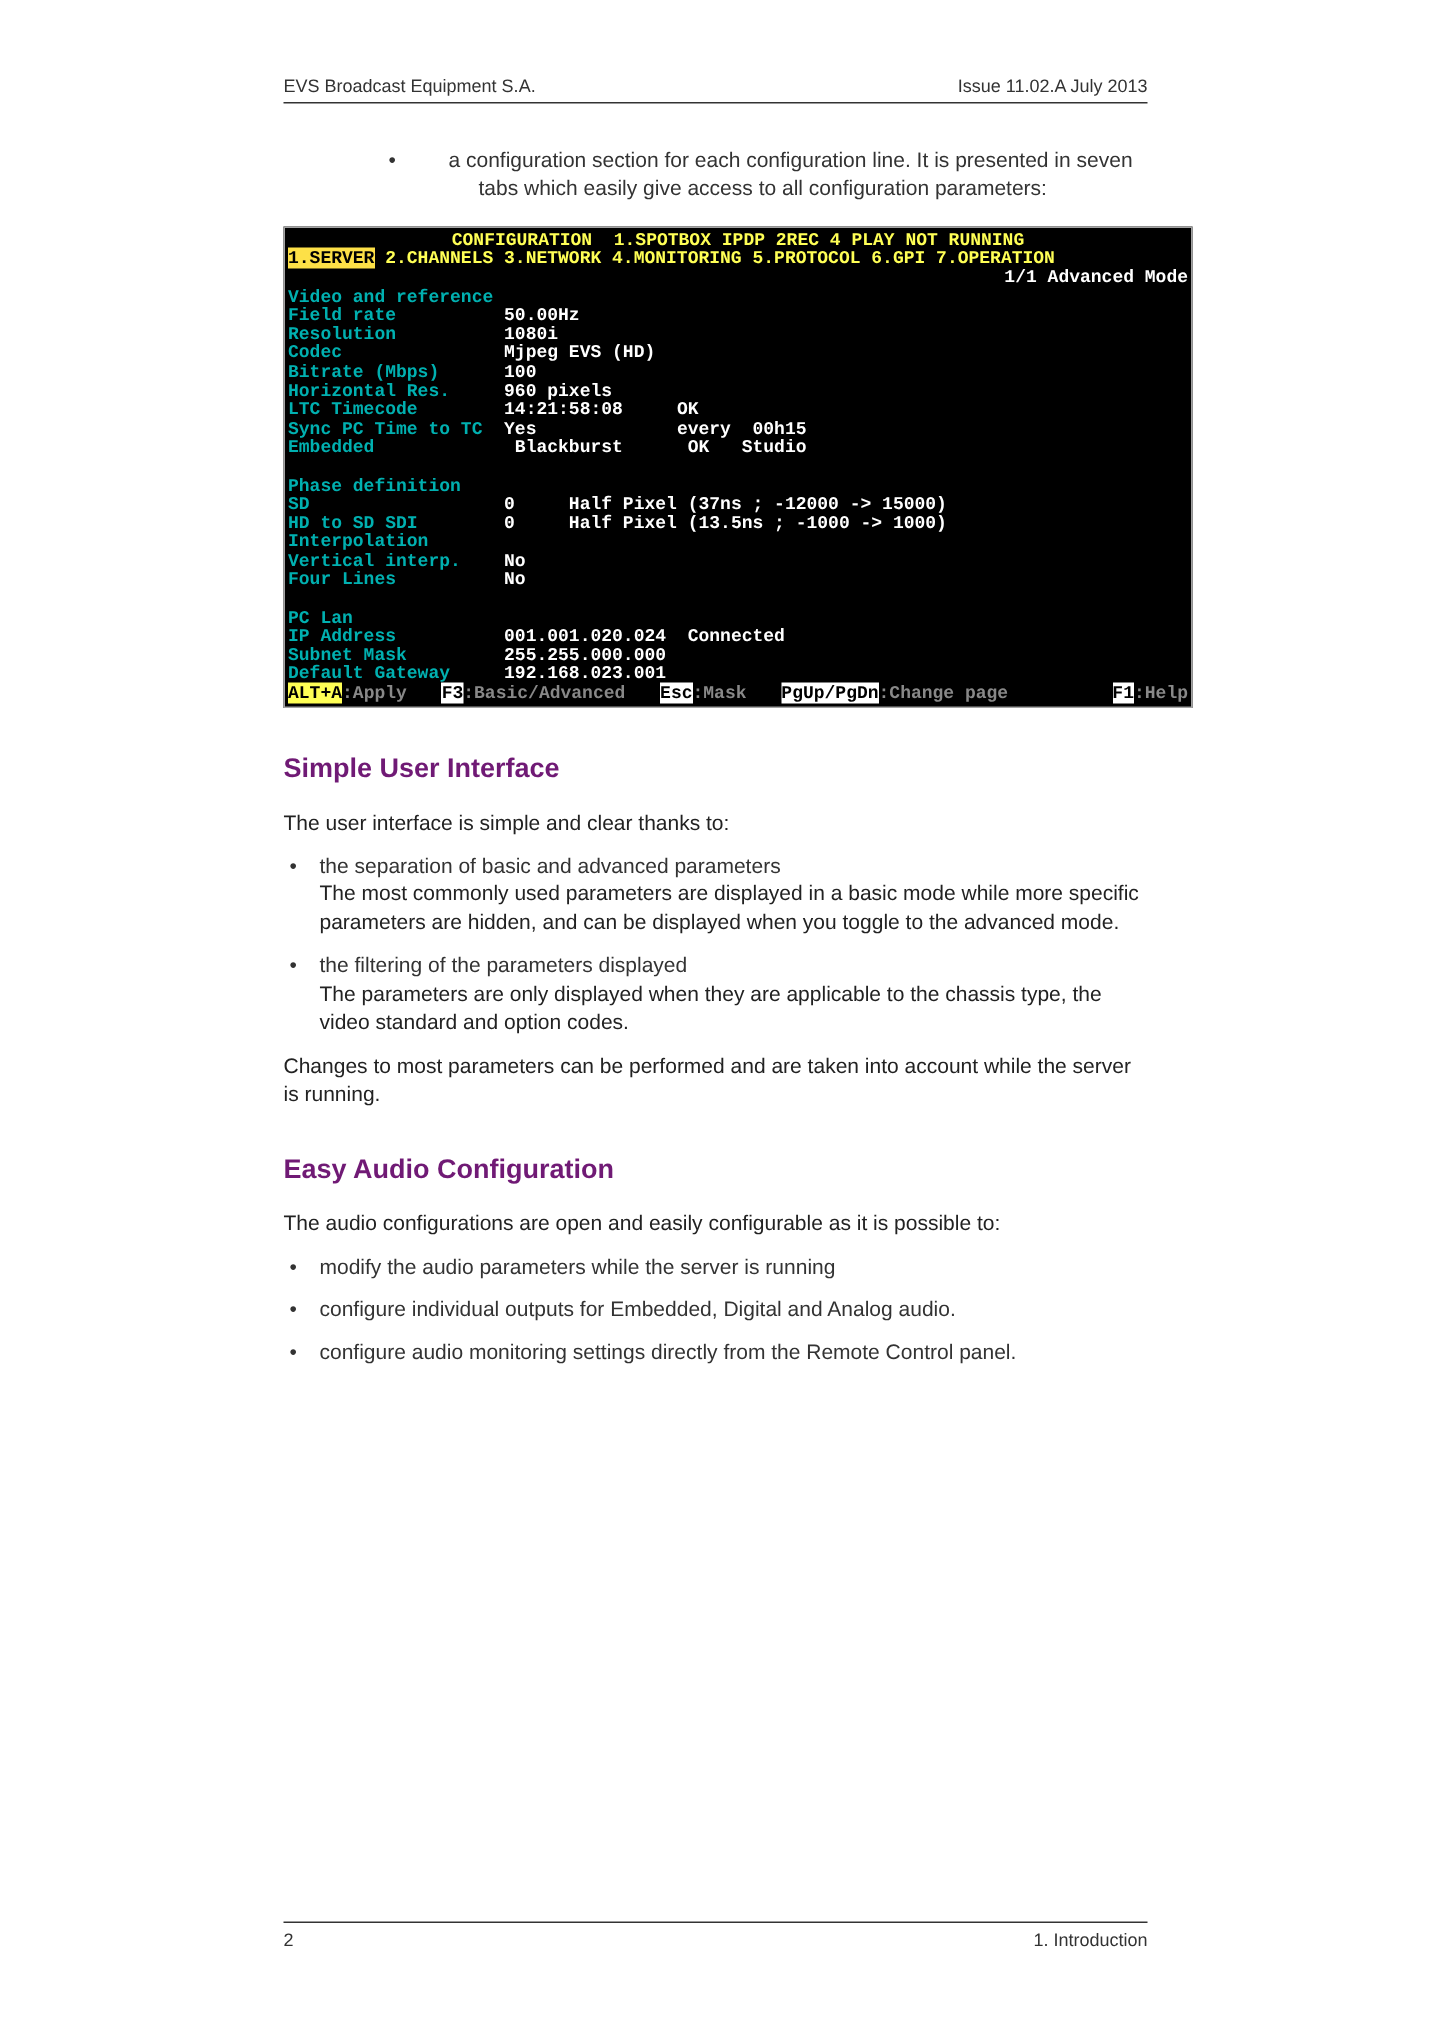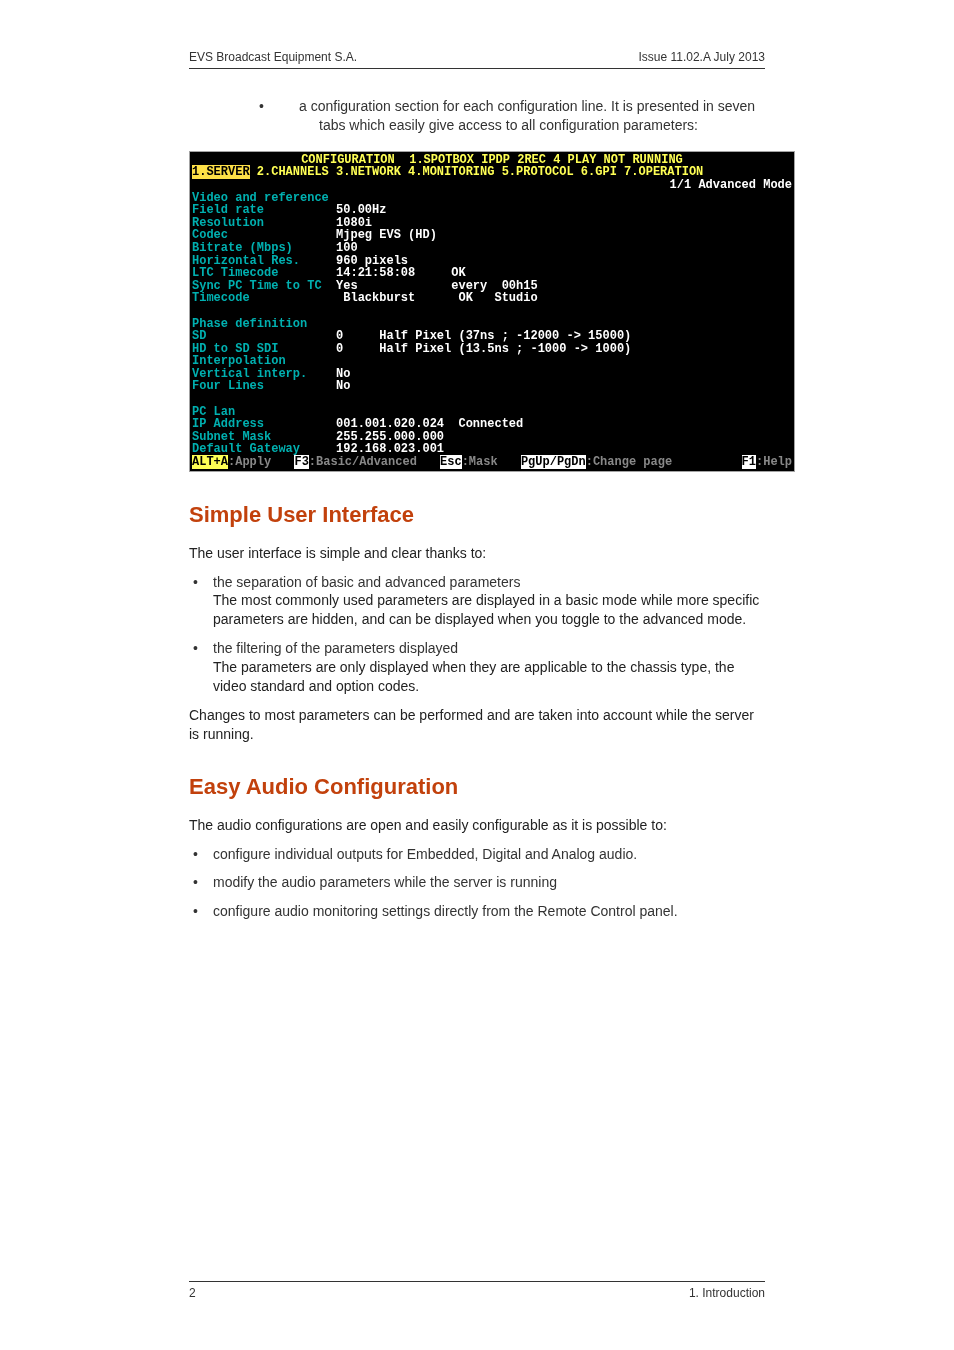--- a/index.html
+++ b/index.html
@@ -52,22 +52,22 @@
   .sc-tabs .sel { background: #fde047; color: #000; }
   .sc-mode { color: #fff; text-align: right; font-weight: bold; white-space: pre; }
   .sc-row { white-space: pre; font-weight: bold; }
   .sc-h { color: #00b0b0; }
   .sc-footer { white-space: pre; font-weight: bold; }
   .sc-footer .k { background: #ffff55; color:#000; }
   .sc-footer .kw { background: #fff; color:#000;margin-left:16px; }
   .sc-footer .gr { color: #888; }
 
   h2.section {
-    font-size: 22px;
-    color: #c2410c;
+    font-size: 18px;
+    color: #701a75;
     margin: 30px 0 16px 0;
     font-weight: bold;
   }
   p.body {
     font-size: 14px;
     line-height: 1.35;
     margin: 0 0 10px 0;
     color: #222;
   }
   ul.bodylist {
@@ -124,21 +124,21 @@
     <div class="sc-mode">1/1 Advanced Mode</div>
     <div id="sc-body">
         <div class="sc-row sc-h">Video and reference</div>
         <div class="sc-row"><span class="sc-h">Field rate          </span><span>50.00Hz</span></div>
         <div class="sc-row"><span class="sc-h">Resolution          </span><span>1080i</span></div>
         <div class="sc-row"><span class="sc-h">Codec               </span><span>Mjpeg EVS (HD)</span></div>
         <div class="sc-row"><span class="sc-h">Bitrate (Mbps)      </span><span>100</span></div>
         <div class="sc-row"><span class="sc-h">Horizontal Res.     </span><span>960 pixels</span></div>
         <div class="sc-row"><span class="sc-h">LTC Timecode        </span><span>14:21:58:08     OK</span></div>
         <div class="sc-row"><span class="sc-h">Sync PC Time to TC  </span><span>Yes             every  00h15</span></div>
-        <div class="sc-row"><span class="sc-h">Timecode             </span><span>Blackburst      OK   Studio</span></div>
+        <div class="sc-row"><span class="sc-h">Embedded             </span><span>Blackburst      OK   Studio</span></div>
         <div class="sc-row"> </div>
         <div class="sc-row sc-h">Phase definition</div>
         <div class="sc-row"><span class="sc-h">SD                  </span><span>0     Half Pixel (37ns ; -12000 -&gt; 15000)</span></div>
         <div class="sc-row"><span class="sc-h">HD to SD SDI        </span><span>0     Half Pixel (13.5ns ; -1000 -&gt; 1000)</span></div>
         <div class="sc-row"><span class="sc-h">Interpolation       </span><span></span></div>
         <div class="sc-row"><span class="sc-h">Vertical interp.    </span><span>No</span></div>
         <div class="sc-row"><span class="sc-h">Four Lines          </span><span>No</span></div>
         <div class="sc-row"> </div>
         <div class="sc-row sc-h">PC Lan</div>
         <div class="sc-row"><span class="sc-h">IP Address          </span><span>001.001.020.024  Connected</span></div>
@@ -159,22 +159,22 @@
       <span>the filtering of the parameters displayed</span>
       <p class="body sub-para">The parameters are only displayed when they are applicable to the chassis type, the video standard and option codes.</p>
     </li>
   </ul>
 
   <p class="body">Changes to most parameters can be performed and are taken into account while the server is running.</p>
 
   <h2 class="section">Easy Audio Configuration</h2>
   <p class="body">The audio configurations are open and easily configurable as it is possible to:</p>
   <ul class="bodylist">
+    <li><span>modify the audio parameters while the server is running</span></li>
     <li><span>configure individual outputs for Embedded, Digital and Analog audio.</span></li>
-    <li><span>modify the audio parameters while the server is running</span></li>
     <li><span>configure audio monitoring settings directly from the Remote Control panel.</span></li>
   </ul>
 
   <div class="footer-row">
     <span>2</span>
     <span>1. Introduction</span>
   </div>
 
 </div>
 

